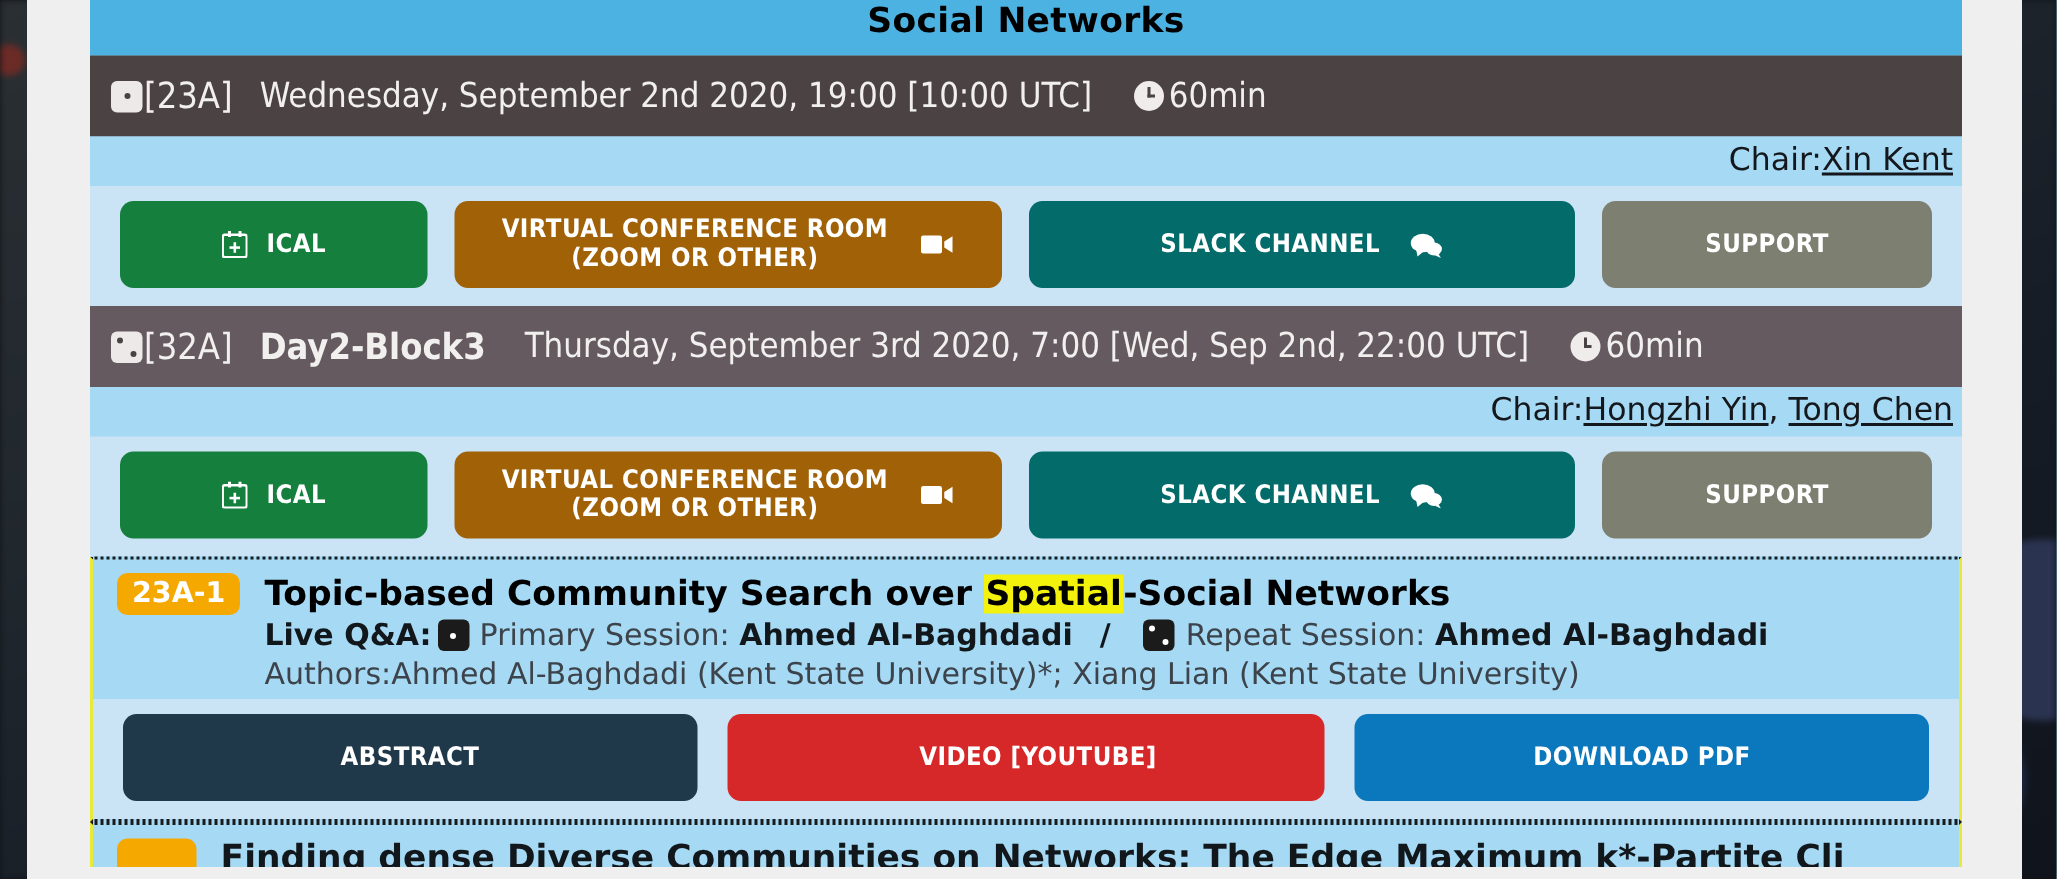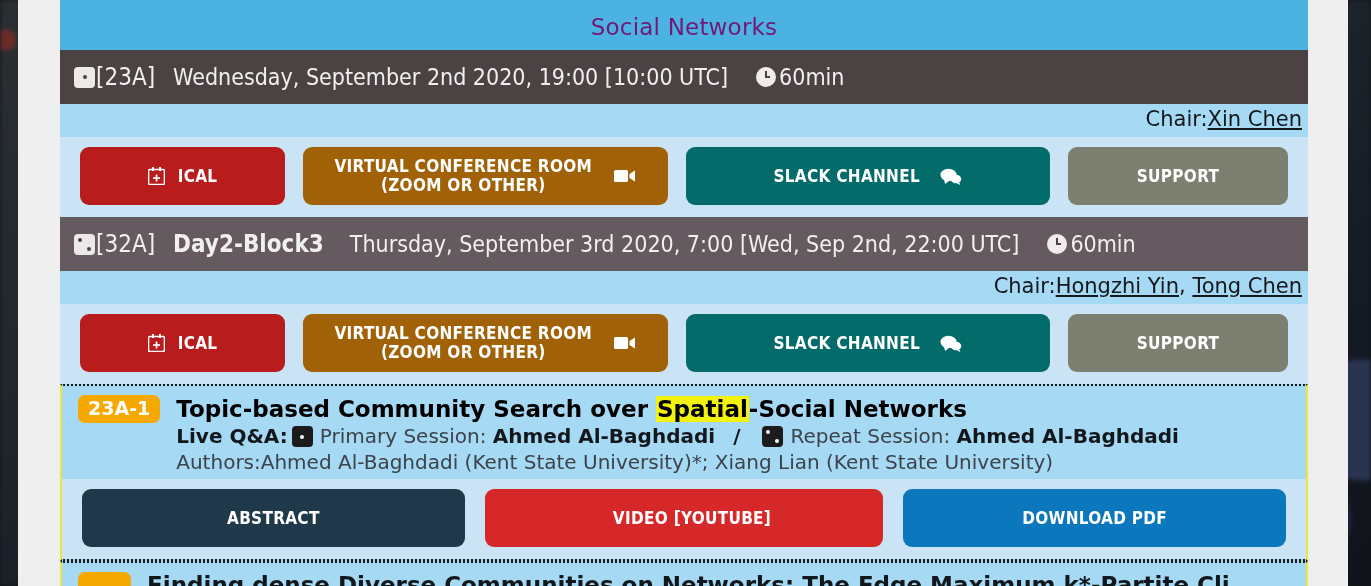--- a/index.html
+++ b/index.html
@@ -24,27 +24,27 @@
     position:absolute;top:0;left:18px;width:1330px;height:586px;
     background:#efefef;
   }
   
   .card{
     position:absolute;top:0;left:60px;width:1248px;
     background:#a5d9f4;
   }
   .card-title{
     background:#4cb2e2;
-    color:#701a75;
+    color:#000000;
     text-align:center;
     font-family:"DejaVu Sans", sans-serif;
-    font-weight:400;
+    font-weight:700;
     font-size:23px;
     letter-spacing:.2px;
-    padding:14px 0 10px 0;
+    padding:1px 0 10px 0;
   }
   
   .sess-bar{
     display:flex;align-items:center;
     color:#f2f0ef;
     font-family:"DejaVu Sans Condensed","DejaVu Sans", sans-serif;
     font-size:24px;
     padding:11px 0 11px 14px;
     height:32px;
     box-sizing:content-box;
@@ -100,21 +100,21 @@
     font-size:17px;
     letter-spacing:.3px;
     line-height:19px;
     display:flex;align-items:center;justify-content:center;
     height:58px;
     box-sizing:border-box;
     cursor:pointer;
     user-select:none;
   }
   .btn .lbl{display:inline-block;}
-  .btn-ical{background:#b91c1c;max-width:205px;flex:0 0 205px;}
+  .btn-ical{background:#15803d;max-width:205px;flex:0 0 205px;}
   .btn-vcr{background:#a16207;}
   .btn-slack{background:#046b6b;}
   .btn-support{background:#7d8070;max-width:220px;flex:0 0 220px;}
   .btn-abstract{background:#20394a;}
   .btn-video{background:#d62828;padding-left:16px;}
   .btn-pdf{background:#0b77bd;}
   .ico{display:inline-flex;align-items:center;justify-content:center;}
   .ico-cal{margin-right:13px;}
   .ico-video{margin-left:22px;}
   .ico-chat{margin-left:20px;}
@@ -187,21 +187,21 @@
           <span>[23A]</span>
       </span>
       <span class="sess-when">Wednesday, September 2nd 2020, 19:00 [10:00 UTC]</span>
       <span class="sess-dur">
         <span class="clock"></span>
           <span>60min</span>
       </span>
     </div>
 
     <div class="chair-row">
-      <span>Chair:</span><a href="#">Xin Chen</a>
+      <span>Chair:</span><a href="#">Xin Kent</a>
     </div>
 
     <div class="btn-strip">
       <div class="btn btn-ical">
         <span class="ico ico-cal">
           <svg width="17" height="18" viewBox="0 0 17 18">
               <rect x="0.5" y="2.5" width="16" height="15" rx="1.5" fill="none" stroke="#fff" stroke-width="1.6"></rect>
               <rect x="4" y="0" width="2" height="4" fill="#fff"></rect>
               <rect x="11" y="0" width="2" height="4" fill="#fff"></rect>
               <rect x="7.7" y="7.5" width="1.7" height="7" fill="#fff"></rect>

